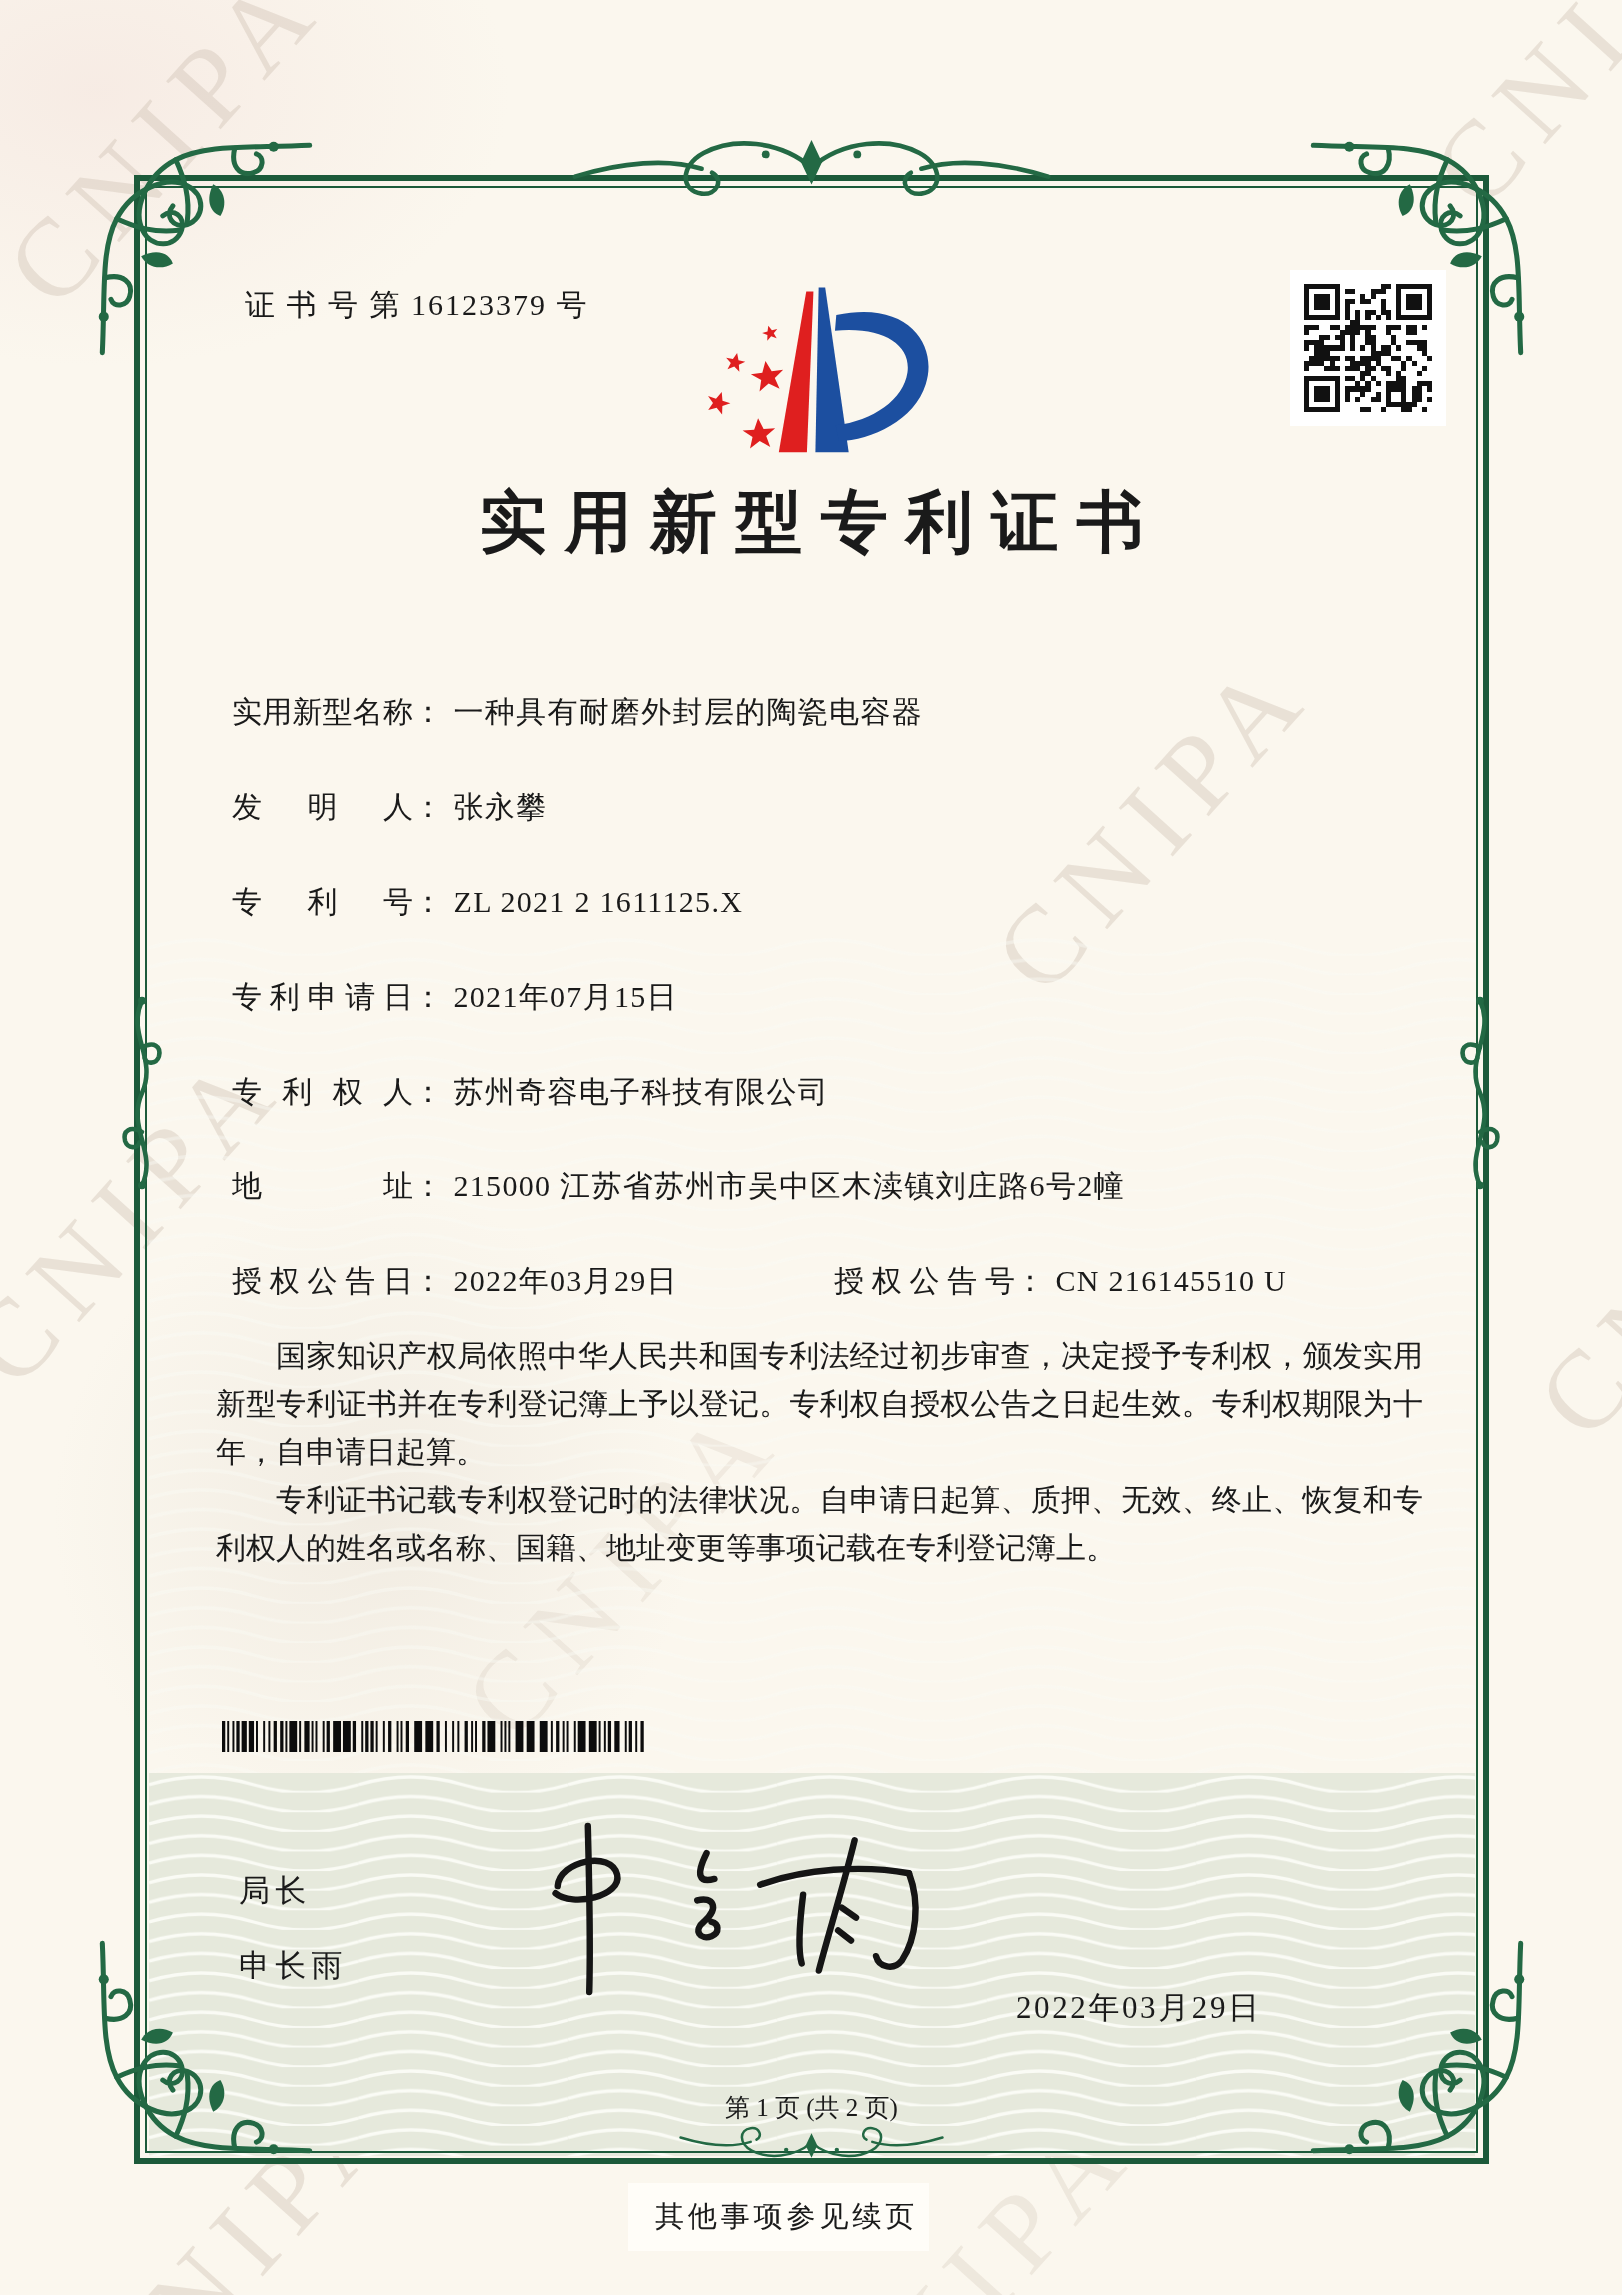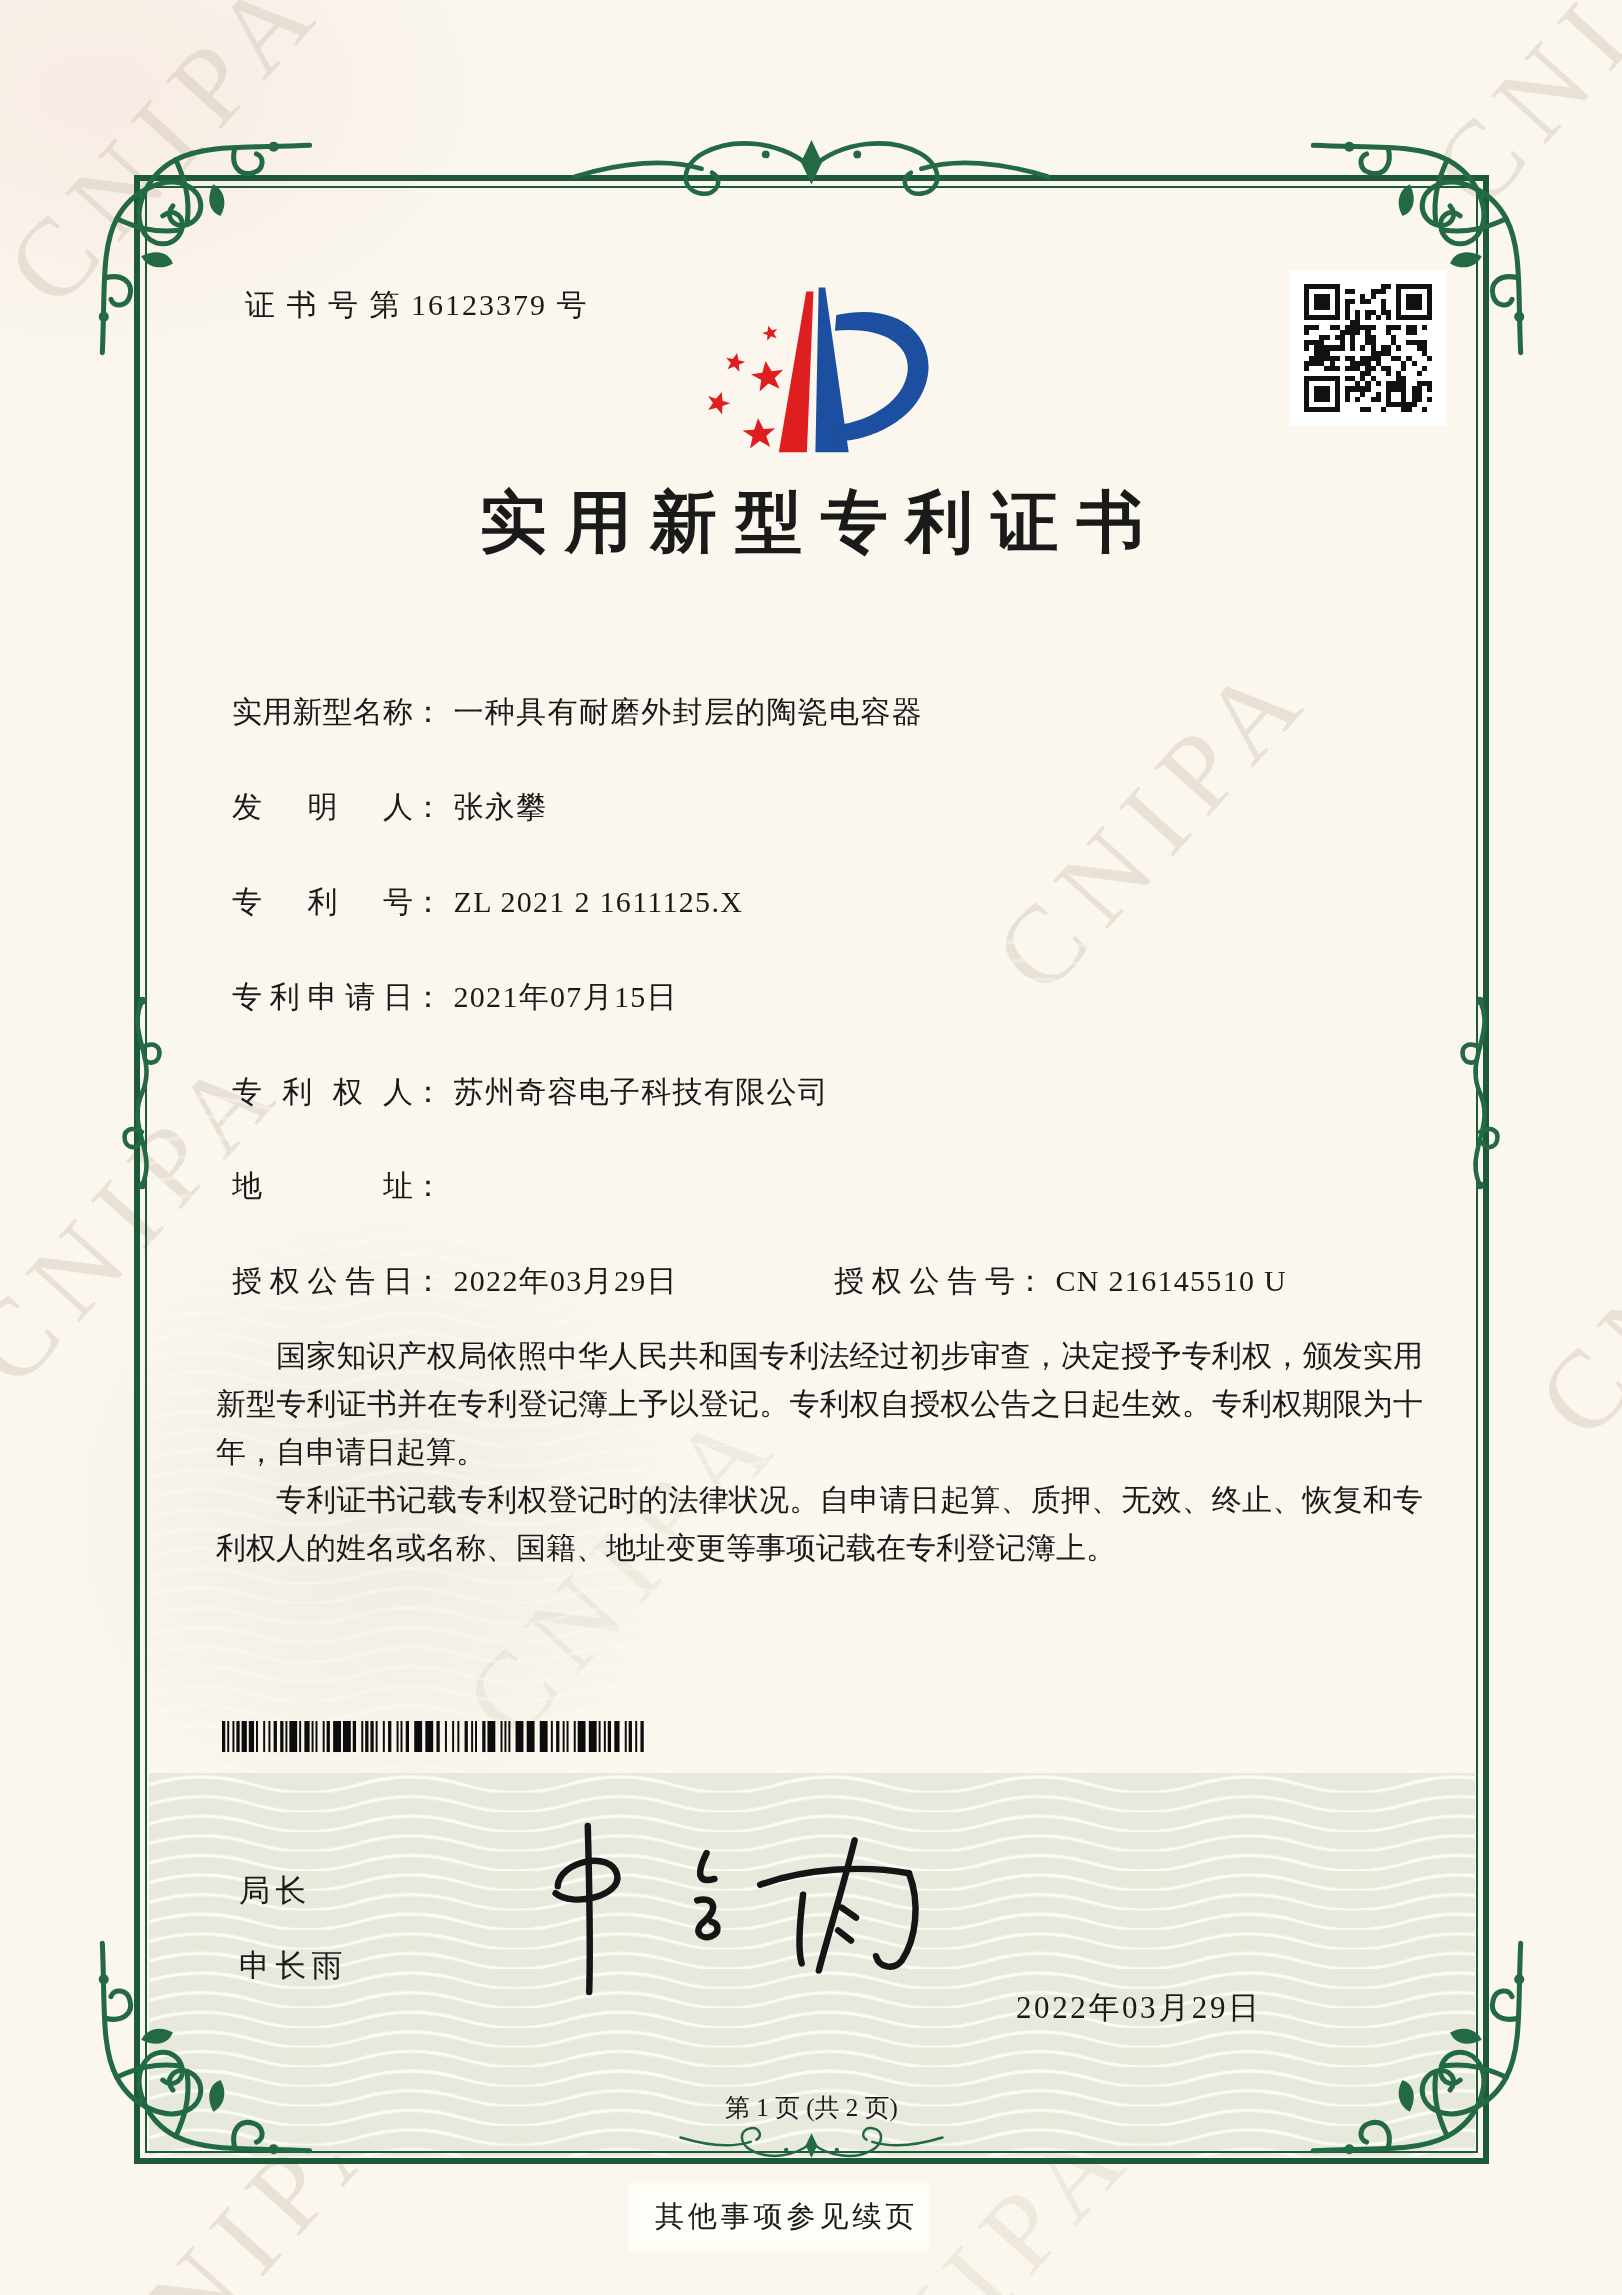--- a/index.html
+++ b/index.html
@@ -596,20 +596,21 @@
             <span class="fvalue">苏州奇容电子科技有限公司</span>
         </span>
       </div>
       <div class="frow r5">
         <span class="pair">
           <span class="flabel justify-chars">
               <span>地</span>
               <span>址</span>
             </span>
             <span class="fcolon">：</span>
+            <span class="fvalue">215000 江苏省苏州市吴中区木渎镇刘庄路6号2幢</span>
         </span>
       </div>
       <div class="frow r6">
         <span class="pair">
           <span class="flabel justify-chars">
               <span>授</span>
               <span>权</span>
               <span>公</span>
               <span>告</span>
               <span>日</span>

